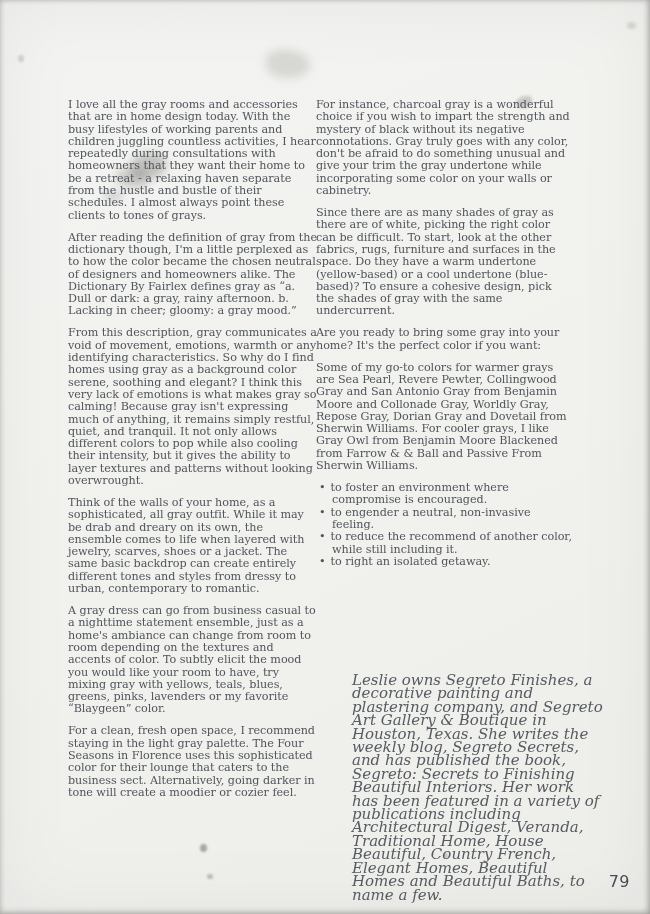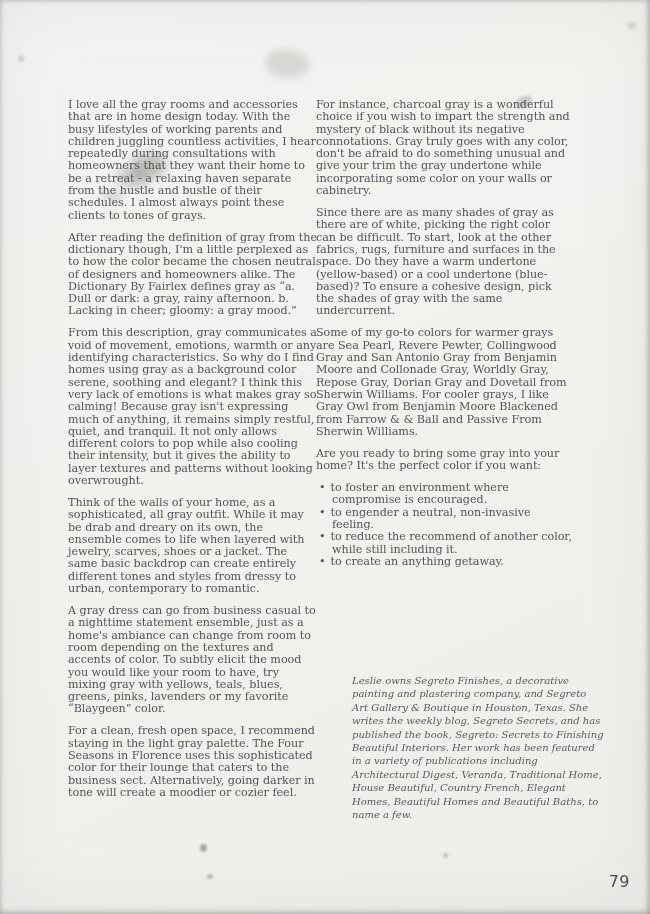--- a/index.html
+++ b/index.html
@@ -45,21 +45,21 @@
     text-indent: -13px;
     margin: 0;
   }
   ul.benefits .bullet { margin-right: 5px; }
 
   .bio {
     position: absolute;
     left: 352px;
     top: 674px;
     width: 252px;
-    font-size: 10px;
+    font-size: 15px;
     line-height: 13.4px;
     font-style: italic;
     color: #565b62;
   }
   .bio p { margin: 0; }
   .bio .website { padding-left: 3px; }
 
   .page-number {
     position: absolute;
     right: 20px;
@@ -104,27 +104,27 @@
     <p>After reading the definition of gray from the dictionary though, I'm a little perplexed as to how the color became the chosen neutral of designers and homeowners alike.  The Dictionary By Fairlex defines gray as “a. Dull or dark: a gray, rainy afternoon. b. Lacking in cheer; gloomy: a gray mood.”</p>
     <p>From this description, gray communicates a void of movement, emotions, warmth or any identifying characteristics. So why do I find homes using gray as a background color serene, soothing and elegant? I think this very lack of emotions is what makes gray so calming!  Because gray isn't expressing much of anything, it remains simply restful, quiet, and tranquil. It not only allows different colors to pop while also cooling their intensity, but it gives the ability to layer textures and patterns without looking overwrought.</p>
     <p>Think of the walls of your home, as a sophisticated, all gray outfit.  While it may be drab and dreary on its own, the ensemble comes to life when layered with jewelry, scarves, shoes or a jacket. The same basic backdrop can create entirely different tones and styles from dressy to urban, contemporary to romantic.</p>
     <p>A gray dress can go from business casual to a nighttime statement ensemble, just as a home's ambiance can change from room to room depending on the textures and accents of color. To subtly elicit the mood you would like your room to have, try mixing gray with yellows, teals, blues, greens, pinks, lavenders or my favorite “Blaygeen” color.</p>
     <p>For a clean, fresh open space, I recommend staying in the light gray palette. The Four Seasons in Florence uses this sophisticated color for their lounge that caters to the business sect.  Alternatively, going darker in tone will create a moodier or cozier feel.</p>
   </div>
 
   <div class="col col-right">
     <p>For instance, charcoal gray is a wonderful choice if you wish to impart the strength and mystery of black without its negative connotations.  Gray truly goes with any color, don't be afraid to do something unusual and give your trim the gray undertone while incorporating some color on your walls or cabinetry.</p>
     <p>Since there are as many shades of gray as there are of white, picking the right color can be difficult.  To start, look at the other fabrics, rugs, furniture and surfaces in the space. Do they have a warm undertone (yellow-based) or a cool undertone (blue-based)?  To ensure a cohesive design, pick the shades of gray with the same undercurrent.</p>
+    <p>Are you ready to bring some gray into your home? It's the perfect color if you want:</p>
     <p>Some of my go-to colors for warmer grays are Sea Pearl, Revere Pewter, Collingwood Gray and San Antonio Gray from Benjamin Moore and Collonade Gray, Worldly Gray, Repose Gray, Dorian Gray and Dovetail from Sherwin Williams. For cooler grays, I like Gray Owl from Benjamin Moore Blackened from Farrow &amp; &amp; Ball and Passive From Sherwin Williams.</p>
-    <p>Are you ready to bring some gray into your home? It's the perfect color if you want:</p>
     <ul class="benefits">
       <li><span class="bullet">•</span><span>to foster an environment where compromise is encouraged.</span></li>
       <li><span class="bullet">•</span><span>to engender a neutral, non-invasive feeling.</span></li>
       <li><span class="bullet">•</span><span>to reduce the recommend of another color, while still including it.</span></li>
-      <li><span class="bullet">•</span><span>to create an anything getaway.</span></li>
+      <li><span class="bullet">•</span><span>to right an isolated getaway.</span></li>
     </ul>
   </div>
 
   <div class="bio">
     <p>Leslie owns Segreto Finishes, a decorative painting and plastering company, and Segreto Art Gallery &amp; Boutique in Houston, Texas. She writes the weekly blog, Segreto Secrets, and has published the book, Segreto: Secrets to Finishing Beautiful Interiors. Her work has been featured in a variety of publications including Architectural Digest, Veranda, Traditional Home, House Beautiful, Country French, Elegant Homes, Beautiful Homes and Beautiful Baths, to name a few.</p>
   </div>
 
   <div class="page-number">79</div>
 
 </div>

